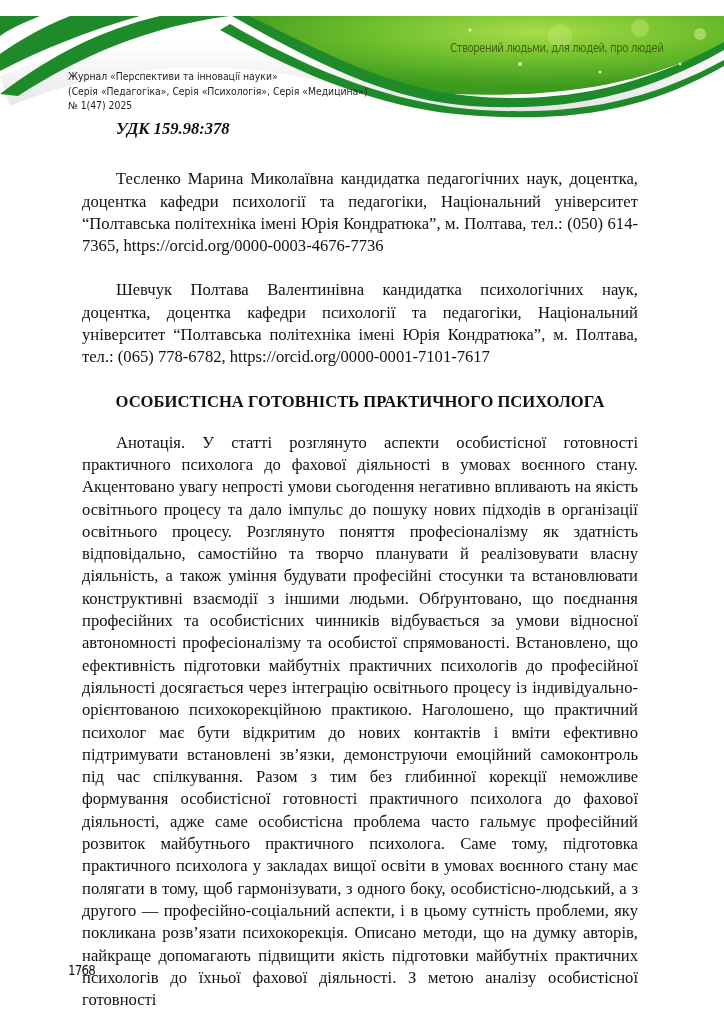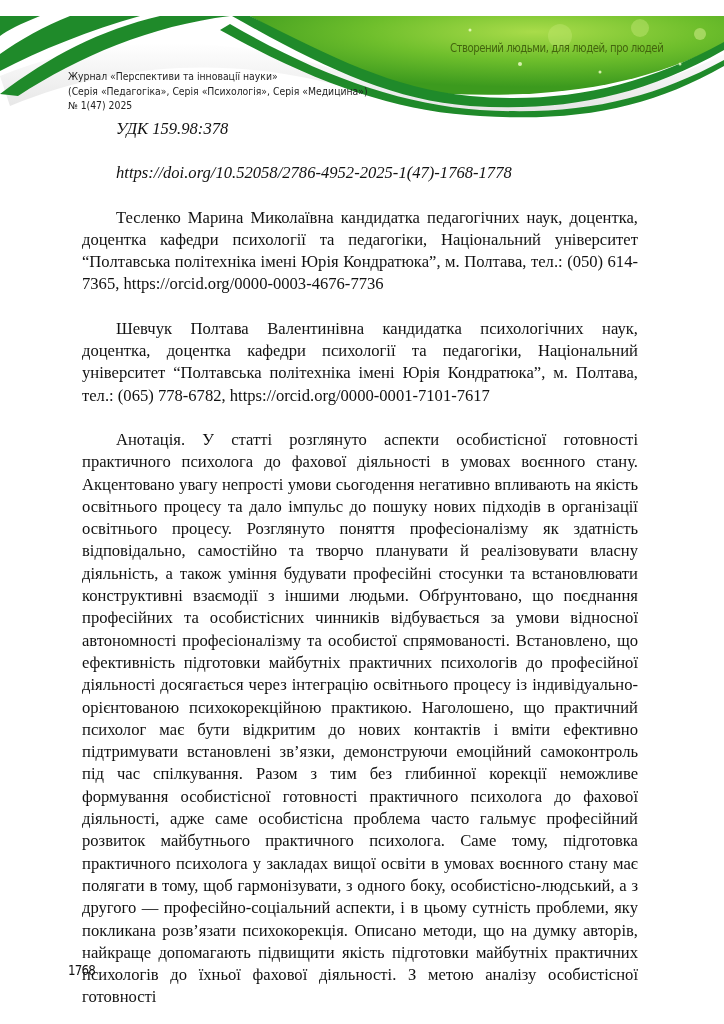--- a/index.html
+++ b/index.html
@@ -15,21 +15,21 @@
     .journal-info {
       position: absolute; left: 68px; top: 70px;
       font-family: "DejaVu Sans", sans-serif; font-size: 10px; line-height: 14.5px; color: #222;
       transform: scaleX(0.93); transform-origin: left top; white-space: nowrap;
     }
     .page {
       position: absolute; left: 82px; top: 118px; width: 556px;
       font-family: "Liberation Serif", serif; font-size: 16.6px; line-height: 22.3px; color: #111;
     }
     .udc, .doi { font-style: italic; margin-left: 34px; }
-    .udc { margin-bottom: 22px; }
+    .udc { margin-bottom: 28px; font-weight: bold; }
     .doi { margin-bottom: 22px; }
     .author { text-align: justify; text-indent: 34px; margin-bottom: 22px; }
     .author b { font-weight: normal; }
     .title {
       text-align: center; font-weight: bold; font-size: 16.6px; line-height: 21px;
       margin: 18px 0 20px 0;
     }
     .abstract { text-align: justify; text-indent: 34px; }
     .abstract b { font-weight: normal; }
     .page-number {
@@ -78,30 +78,30 @@
 </div>
 
 <div class="journal-info">
   <div>Журнал «Перспективи та інновації науки»</div>
   <div>(Серія «Педагогіка», Серія «Психологія», Серія «Медицина»)</div>
   <div>№  1(47) 2025</div>
 </div>
 
 <div class="page">
   <div class="udc">УДК 159.98:378</div>
-  <div class="doi">https://doi.org/10.52058/2786-4952-2025-1(47)-1768-1778</div>
 
   <div class="author">
     <b>Тесленко Марина Миколаївна</b><span> кандидатка педагогічних наук, доцентка, доцентка кафедри психології та педагогіки, Національний університет “Полтавська політехніка імені Юрія Кондратюка”, м. Полтава, тел.: (050) 614-7365, https://orcid.org/0000-0003-4676-7736</span>
   </div>
   <div class="author">
     <b>Шевчук Полтава Валентинівна</b><span> кандидатка психологічних наук, доцентка, доцентка кафедри психології та педагогіки, Національний університет “Полтавська політехніка імені Юрія Кондратюка”, м. Полтава, тел.: (065) 778-6782, https://orcid.org/0000-0001-7101-7617</span>
   </div>
 
   <div class="title">
+    <div>ОСОБИСТІСНА ГОТОВНІСТЬ ПРАКТИЧНОГО ПСИХОЛОГА</div>
   </div>
 
   <div class="abstract">
     <b>Анотація.</b><span> У статті розглянуто аспекти особистісної готовності практичного психолога до фахової діяльності в умовах воєнного стану. Акцентовано увагу непрості умови сьогодення негативно впливають на якість освітнього процесу та дало імпульс до пошуку нових підходів в організації освітнього процесу. Розглянуто поняття професіоналізму як здатність відповідально, самостійно та творчо планувати й реалізовувати власну діяльність, а також уміння будувати професійні стосунки та встановлювати конструктивні взаємодії з іншими людьми. Обґрунтовано, що поєднання професійних та особистісних чинників відбувається за умови відносної автономності професіоналізму та особистої спрямованості. Встановлено, що ефективність підготовки майбутніх практичних психологів до професійної діяльності досягається через інтеграцію освітнього процесу із індивідуально-орієнтованою психокорекційною практикою. Наголошено, що практичний психолог має бути відкритим до нових контактів і вміти ефективно підтримувати встановлені зв’язки, демонструючи емоційний самоконтроль під час спілкування. Разом з тим без глибинної корекції неможливе формування особистісної готовності практичного психолога до фахової діяльності, адже саме особистісна проблема часто гальмує професійний розвиток майбутнього практичного психолога. Саме тому, підготовка практичного психолога у закладах вищої освіти в умовах воєнного стану має полягати в тому, щоб гармонізувати, з одного боку, особистісно-людський, а з другого — професійно-соціальний аспекти, і в цьому сутність проблеми, яку покликана розв’язати психокорекція. Описано методи, що на думку авторів, найкраще допомагають підвищити якість підготовки майбутніх практичних психологів до їхньої фахової діяльності. З метою аналізу особистісної готовності</span>
   </div>
 </div>
 
 <div class="page-number">1768</div>
 
 </body></html>

